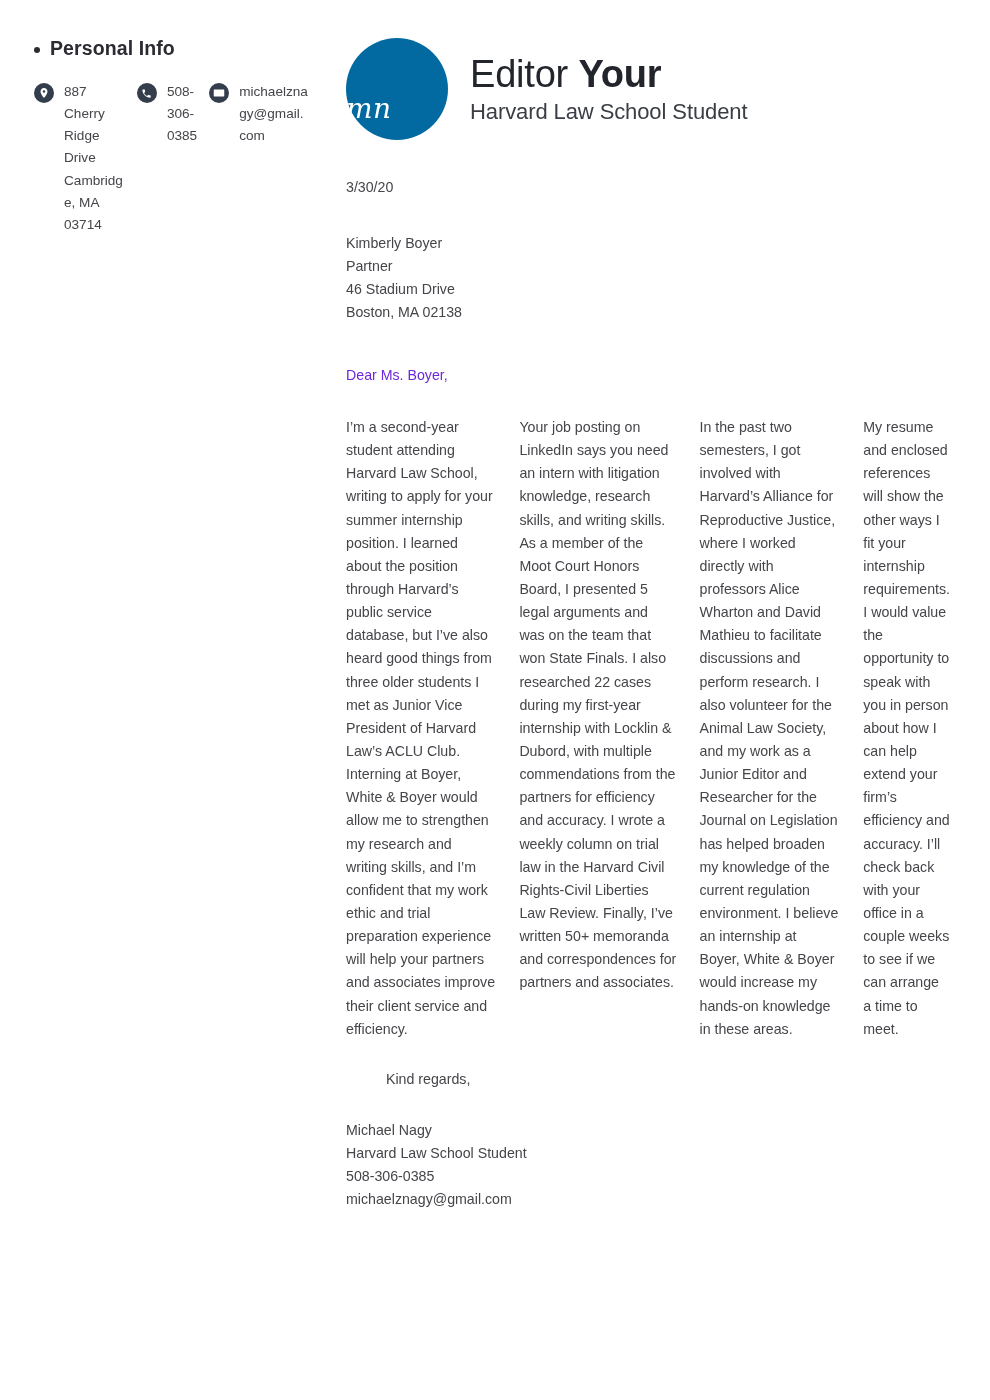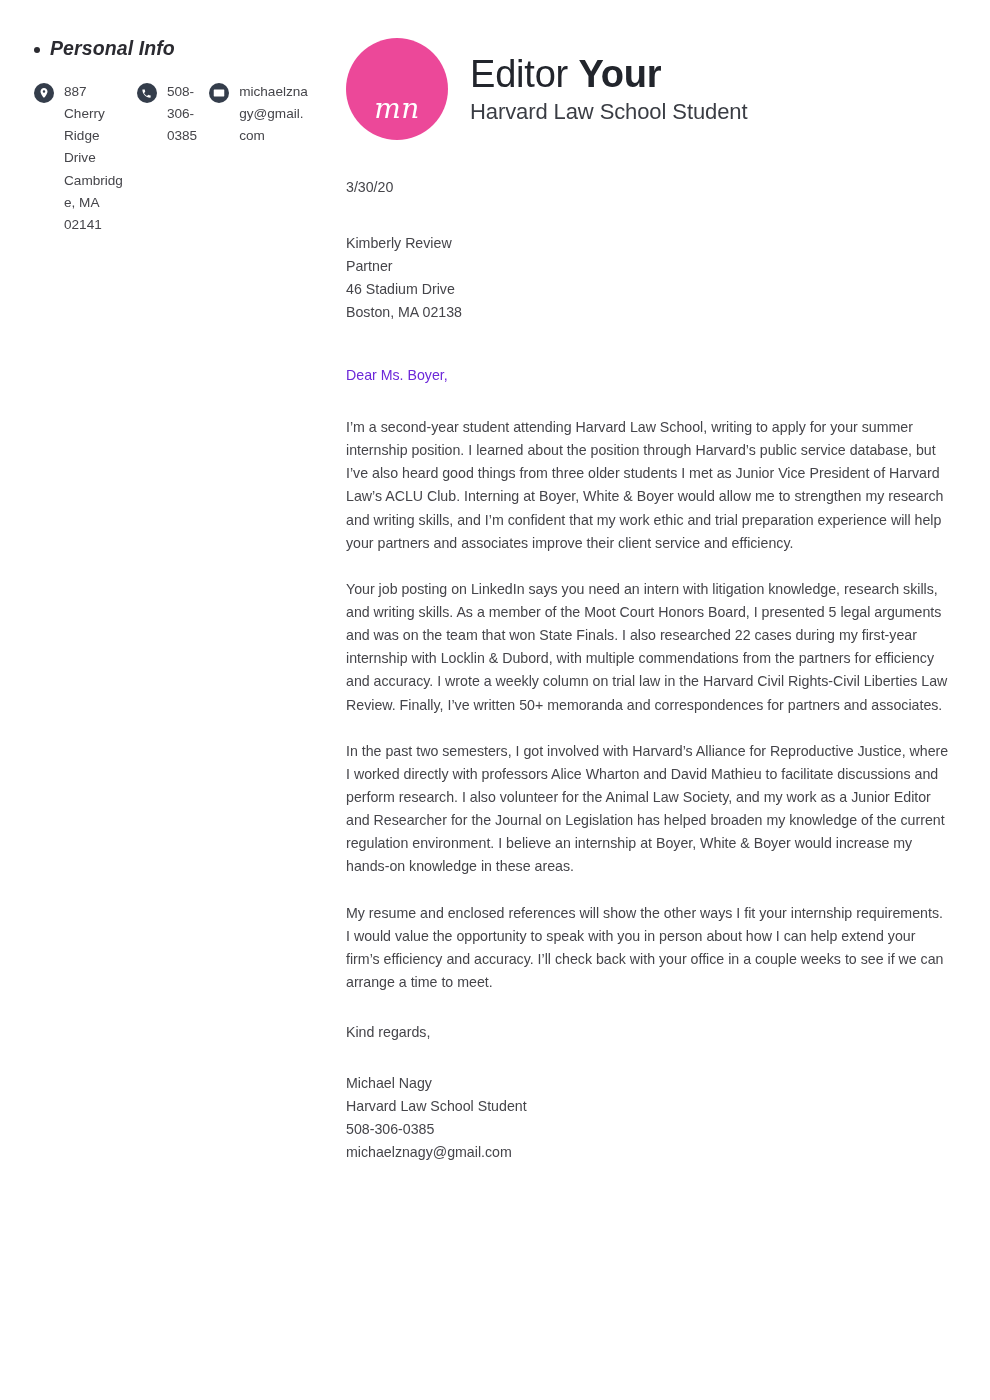--- a/index.html
+++ b/index.html
@@ -31,21 +31,20 @@
     flex: 0 0 310px;
     padding: 38px 0 0 34px;
     box-sizing: border-box;
   }
 
   .sidebar-heading {
     display: flex;
     align-items: center;
     gap: 10px;
     margin: 0 0 22px 0;
-    font-style: italic;
   }
   .heading-bullet {
     width: 6px;
     height: 6px;
     border-radius: 50%;
     background: #2b2b31;
     flex: 0 0 6px;
     position: relative;
     top: 1px;
   }
@@ -98,24 +97,24 @@
     display: flex;
     align-items: center;
     gap: 22px;
     margin-bottom: 36px;
   }
   .avatar {
     flex: 0 0 102px;
     width: 102px;
     height: 102px;
     border-radius: 50%;
-    background: #ec4899;
+    background: #0369a1;
     display: flex;
     align-items: flex-end;
-    justify-content: center;
+    justify-content: flex-start;
     padding-bottom: 17px;
     box-sizing: border-box;
   }
   .avatar-monogram {
     font-family: "DejaVu Serif", serif;
     font-style: italic;
     font-size: 28px;
     color: #ffffff;
     line-height: 1;
     letter-spacing: 0.5px;
@@ -154,37 +153,38 @@
 
   .salutation {
     font-size: 14.2px;
     line-height: 1.6;
     color: #6d28d9;
     margin-bottom: 29px;
   }
 
   .body-paragraphs {
     display: flex;
-    flex-direction: column;
+    flex-direction: row;
     gap: 23px;
   }
   .body-paragraph {
     font-size: 14.2px;
     line-height: 1.63;
     color: #45454a;
     text-align: left;
     margin: 0;
   }
 
   .closing {
     font-size: 14.2px;
     line-height: 1.6;
     color: #45454a;
     margin-top: 27px;
     margin-bottom: 28px;
+    margin-left: 40px;
   }
 
   .signature {
     font-size: 14.2px;
     line-height: 1.63;
     color: #45454a;
   }
   .signature div { white-space: pre; }
 </style>
 </head>
@@ -202,21 +202,21 @@
     <div class="contact-list">
 
       <div class="contact-row">
         <span class="contact-icon">
           <svg width="12" height="12" viewBox="0 0 24 24" fill="#ffffff">
             <path d="M12 2C8.13 2 5 5.13 5 9c0 5.25 7 13 7 13s7-7.75 7-13c0-3.87-3.13-7-7-7zm0 9.5A2.5 2.5 0 1 1 12 6.5a2.5 2.5 0 0 1 0 5z"></path>
           </svg>
         </span>
         <span class="contact-text">
           <span>887 Cherry Ridge Drive</span>
-          <span class="line2">Cambridge, MA 02141</span>
+          <span class="line2">Cambridge, MA 03714</span>
         </span>
       </div>
 
       <div class="contact-row">
         <span class="contact-icon">
           <svg width="11" height="11" viewBox="0 0 24 24" fill="#ffffff">
             <path d="M6.6 10.8c1.4 2.8 3.8 5.1 6.6 6.6l2.2-2.2c.3-.3.7-.4 1-.2 1.1.4 2.3.6 3.6.6.6 0 1 .4 1 1V20c0 .6-.4 1-1 1C10.6 21 3 13.4 3 4c0-.6.4-1 1-1h3.5c.6 0 1 .4 1 1 0 1.2.2 2.4.6 3.6.1.3 0 .7-.2 1l-2.3 2.2z"></path>
           </svg>
         </span>
         <span class="contact-text">508-306-0385</span>
@@ -243,21 +243,21 @@
       </div>
       <div class="name-block">
         <div class="full-name"><span>Editor </span><span class="last">Your</span></div>
         <div class="job-title">Harvard Law School Student</div>
       </div>
     </header>
 
     <div class="letter-date">3/30/20</div>
 
     <div class="recipient">
-      <div>Kimberly Review</div>
+      <div>Kimberly Boyer</div>
       <div>Partner</div>
       <div>46 Stadium Drive</div>
       <div>Boston, MA 02138</div>
     </div>
 
     <div class="salutation">Dear Ms. Boyer,</div>
 
     <div class="body-paragraphs">
       <p class="body-paragraph">I’m a second-year student attending Harvard Law School, writing to apply for your summer internship position. I learned about the position through Harvard’s public service database, but I’ve also heard good things from three older students I met as Junior Vice President of Harvard Law’s ACLU Club. Interning at Boyer, White &amp; Boyer would allow me to strengthen my research and writing skills, and I’m confident that my work ethic and trial preparation experience will help your partners and associates improve their client service and efficiency.</p>
       <p class="body-paragraph">Your job posting on LinkedIn says you need an intern with litigation knowledge, research skills, and writing skills. As a member of the Moot Court Honors Board, I presented 5 legal arguments and was on the team that won State Finals. I also researched 22 cases during my first-year internship with Locklin &amp; Dubord, with multiple commendations from the partners for efficiency and accuracy. I wrote a weekly column on trial law in the Harvard Civil Rights-Civil Liberties Law Review. Finally, I’ve written 50+ memoranda and correspondences for partners and associates.</p>

